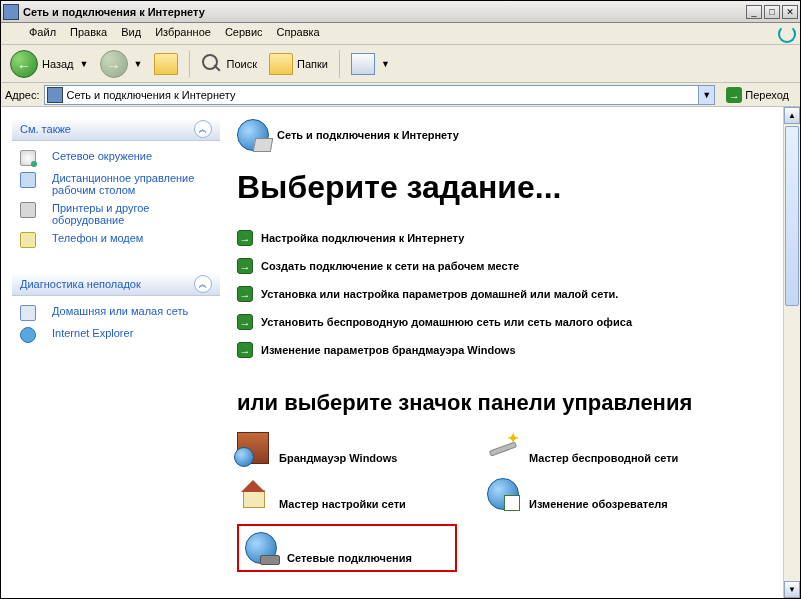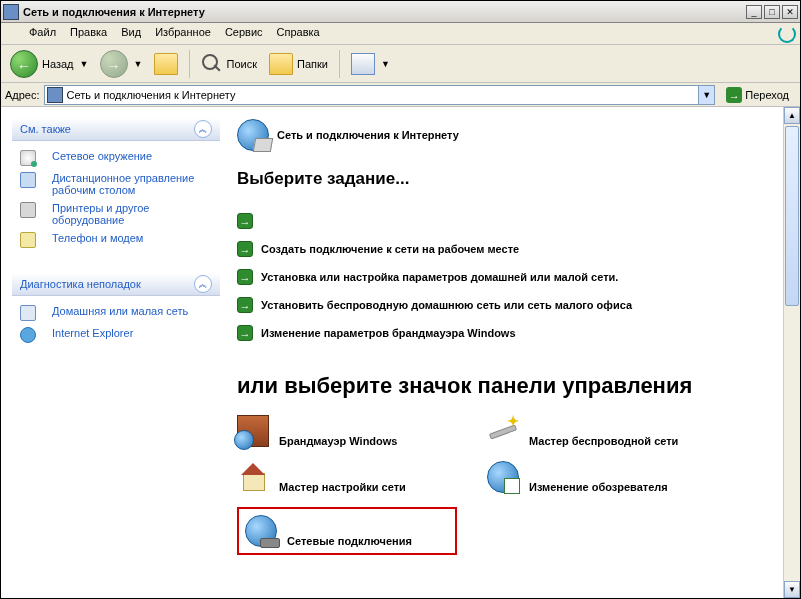--- a/index.html
+++ b/index.html
@@ -183,21 +183,21 @@
 .scrollbar .sbtn { height:17px; background:linear-gradient(#fdfdfd,#cbd7e8); border:1px solid #8ba4c8; display:flex; align-items:center; justify-content:center; font-size:8px;}
 .scrollbar .thumb { position:absolute; top:19px; left:1px; right:1px; height:180px; background:linear-gradient(#e5f0ff,#c3d7f4); border:1px solid #8ba4c8; border-radius:2px;}
 .scrollbar .sbtn.bot { position:absolute; bottom:0; left:0; right:0;}
 .crumb {
   display:flex; align-items:center; gap:8px; margin-bottom:18px;
 }
 .crumb .cicon { width:32px; height:32px; position:relative; }
 .cicon.globe { background: radial-gradient(circle at 35% 35%, #a7d8ff, #1e6fb5); border-radius:50%; border:1px solid #155a97;}
 .cicon.globe::after{content:""; position:absolute; right:-4px; bottom:-2px; width:16px; height:12px; background:#d9d9d9; border:1px solid #888; transform:skewX(-10deg);}
 .crumb .ctxt { font-weight:bold; }
-h1 { font-size:17px; font-family: Arial; margin:10px 0 18px 0; }
+h1 { font-size:32px; font-family: Arial; margin:10px 0 18px 0; }
 h2 { font-size:22px; font-family: Arial; margin:26px 0 16px 0; }
 .task { display:flex; align-items:center; gap:8px; padding:6px 0; font-weight:bold; font-size:11px;}
 .task .arrow {
   width:16px; height:16px;
   background:#2e8b2e; border:1px solid #1f631f; border-radius:3px;
   display:flex; align-items:center; justify-content:center;
   color:#fff; font-size:11px;
 }
 .cp-grid { display:flex; flex-wrap:wrap; gap:14px 30px; }
 .cp-item { display:flex; align-items:flex-end; gap:10px; width:220px; font-weight:bold;}
@@ -334,20 +334,21 @@
 
     <div class="crumb">
       <div class="cicon globe"></div>
       <div class="ctxt">Сеть и подключения к Интернету</div>
     </div>
 
     <h1>Выберите задание...</h1>
 
     <div class="task">
       <div class="arrow">→</div>
+      <span>Настройка подключения к Интернету</span>
     </div>
     <div class="task">
       <div class="arrow">→</div>
       <span>Создать подключение к сети на рабочем месте</span>
     </div>
     <div class="task">
       <div class="arrow">→</div>
       <span>Установка или настройка параметров домашней или малой сети.</span>
     </div>
     <div class="task">

